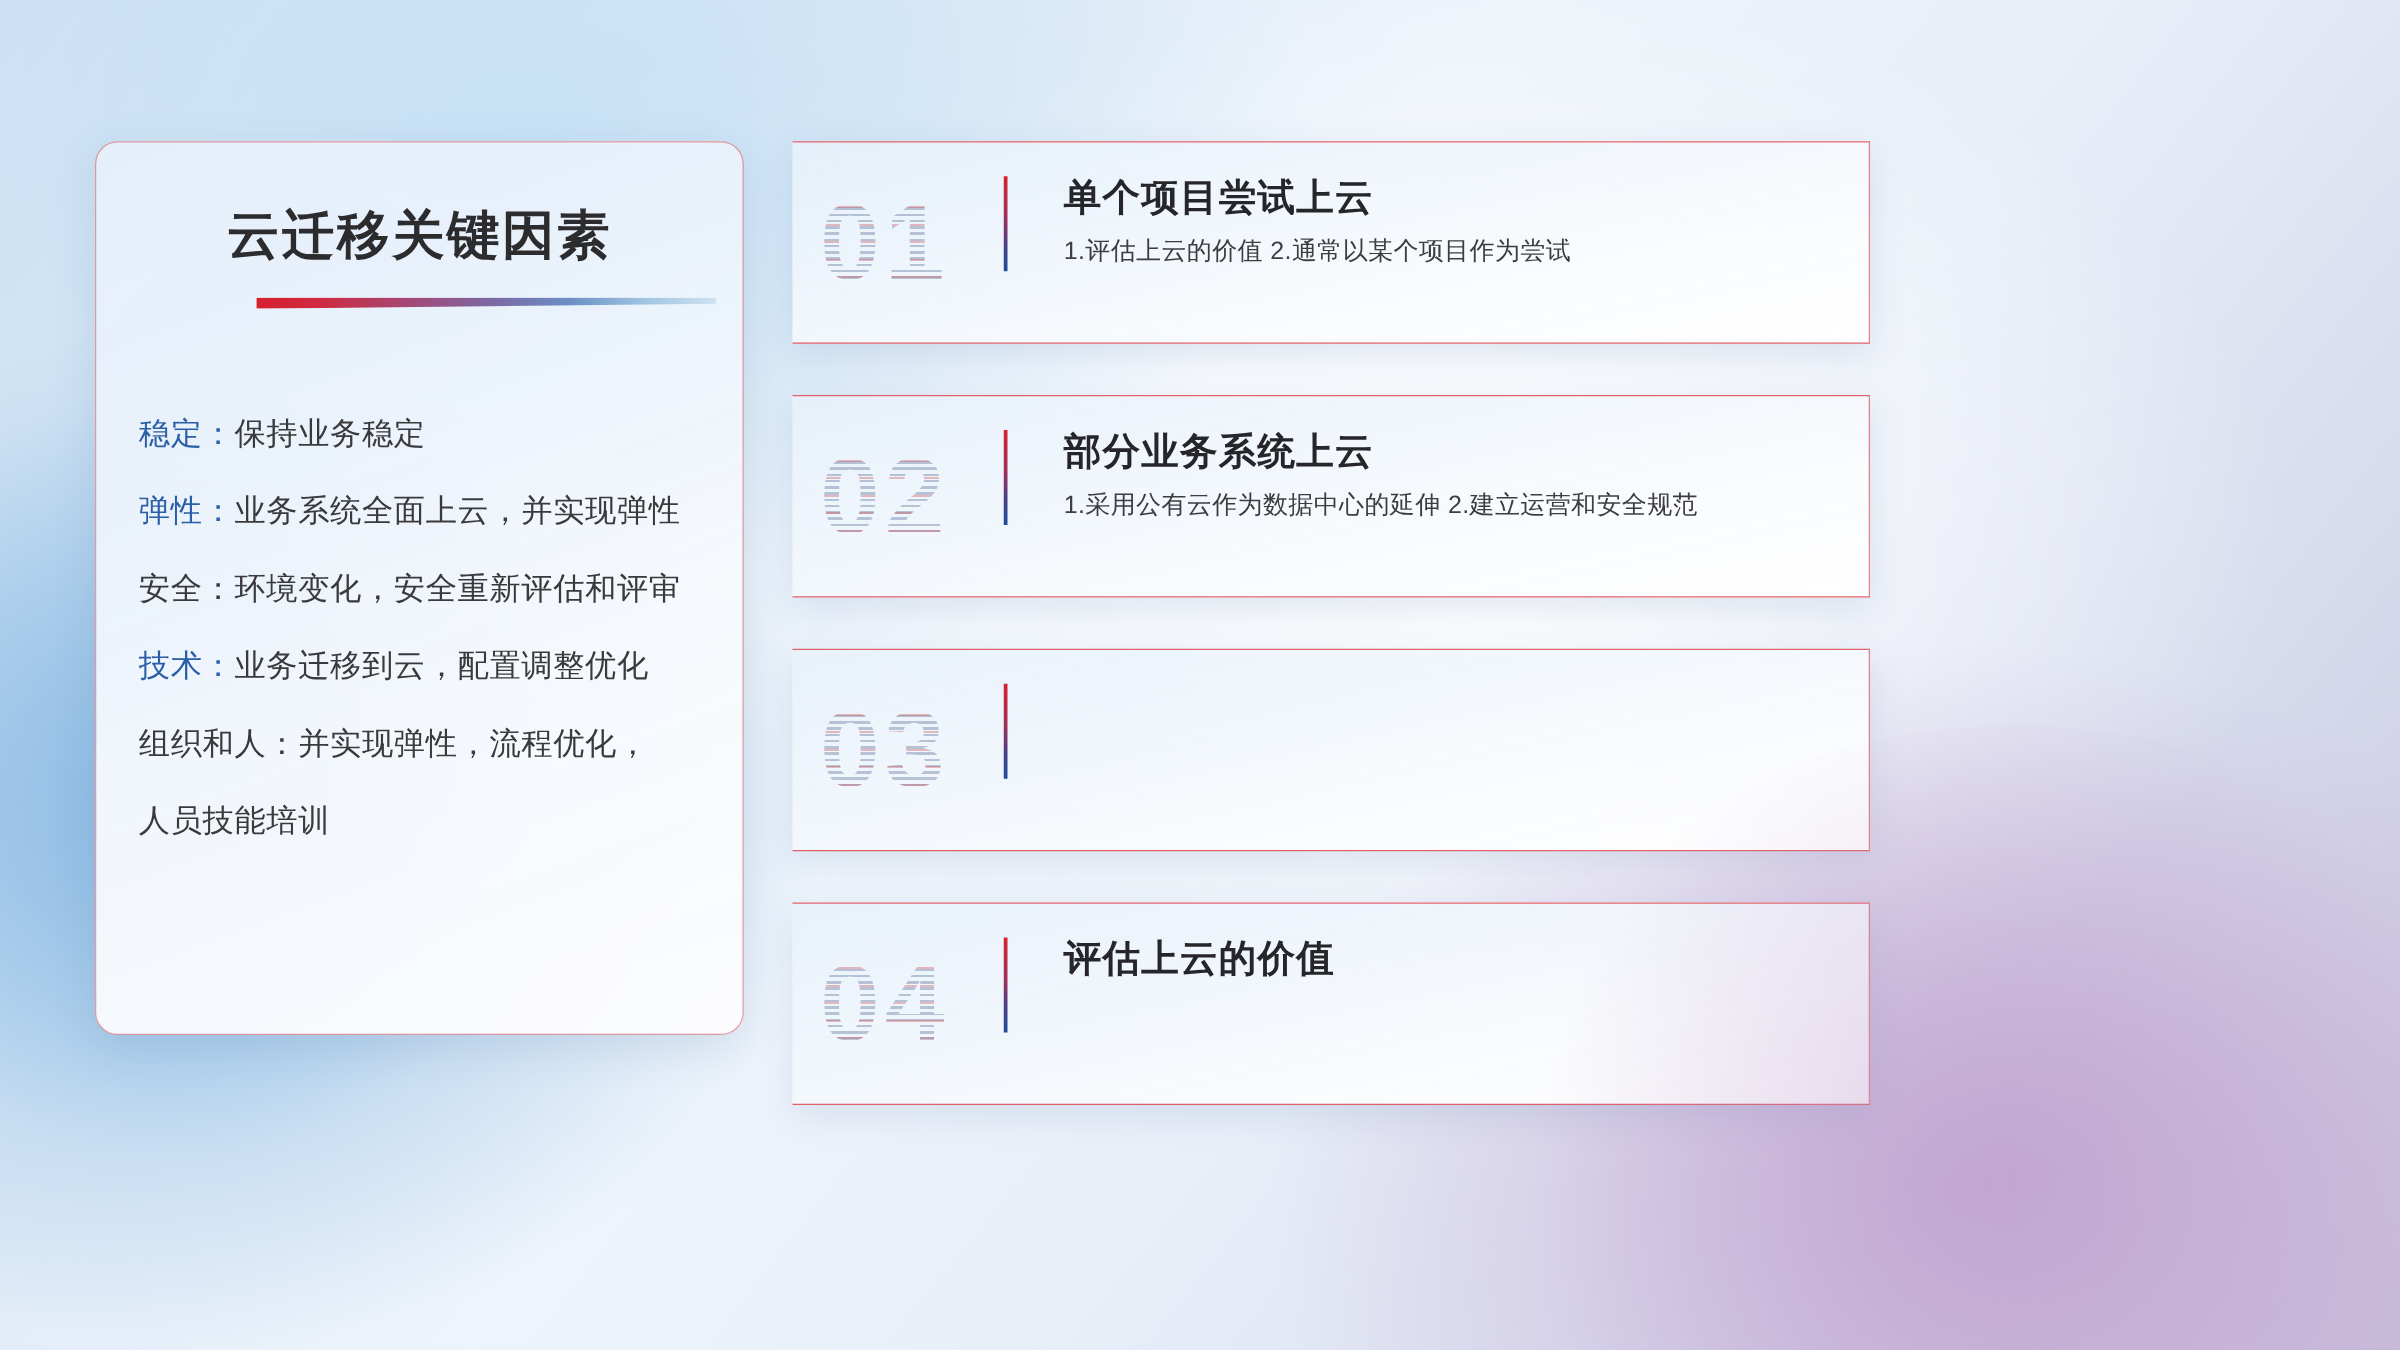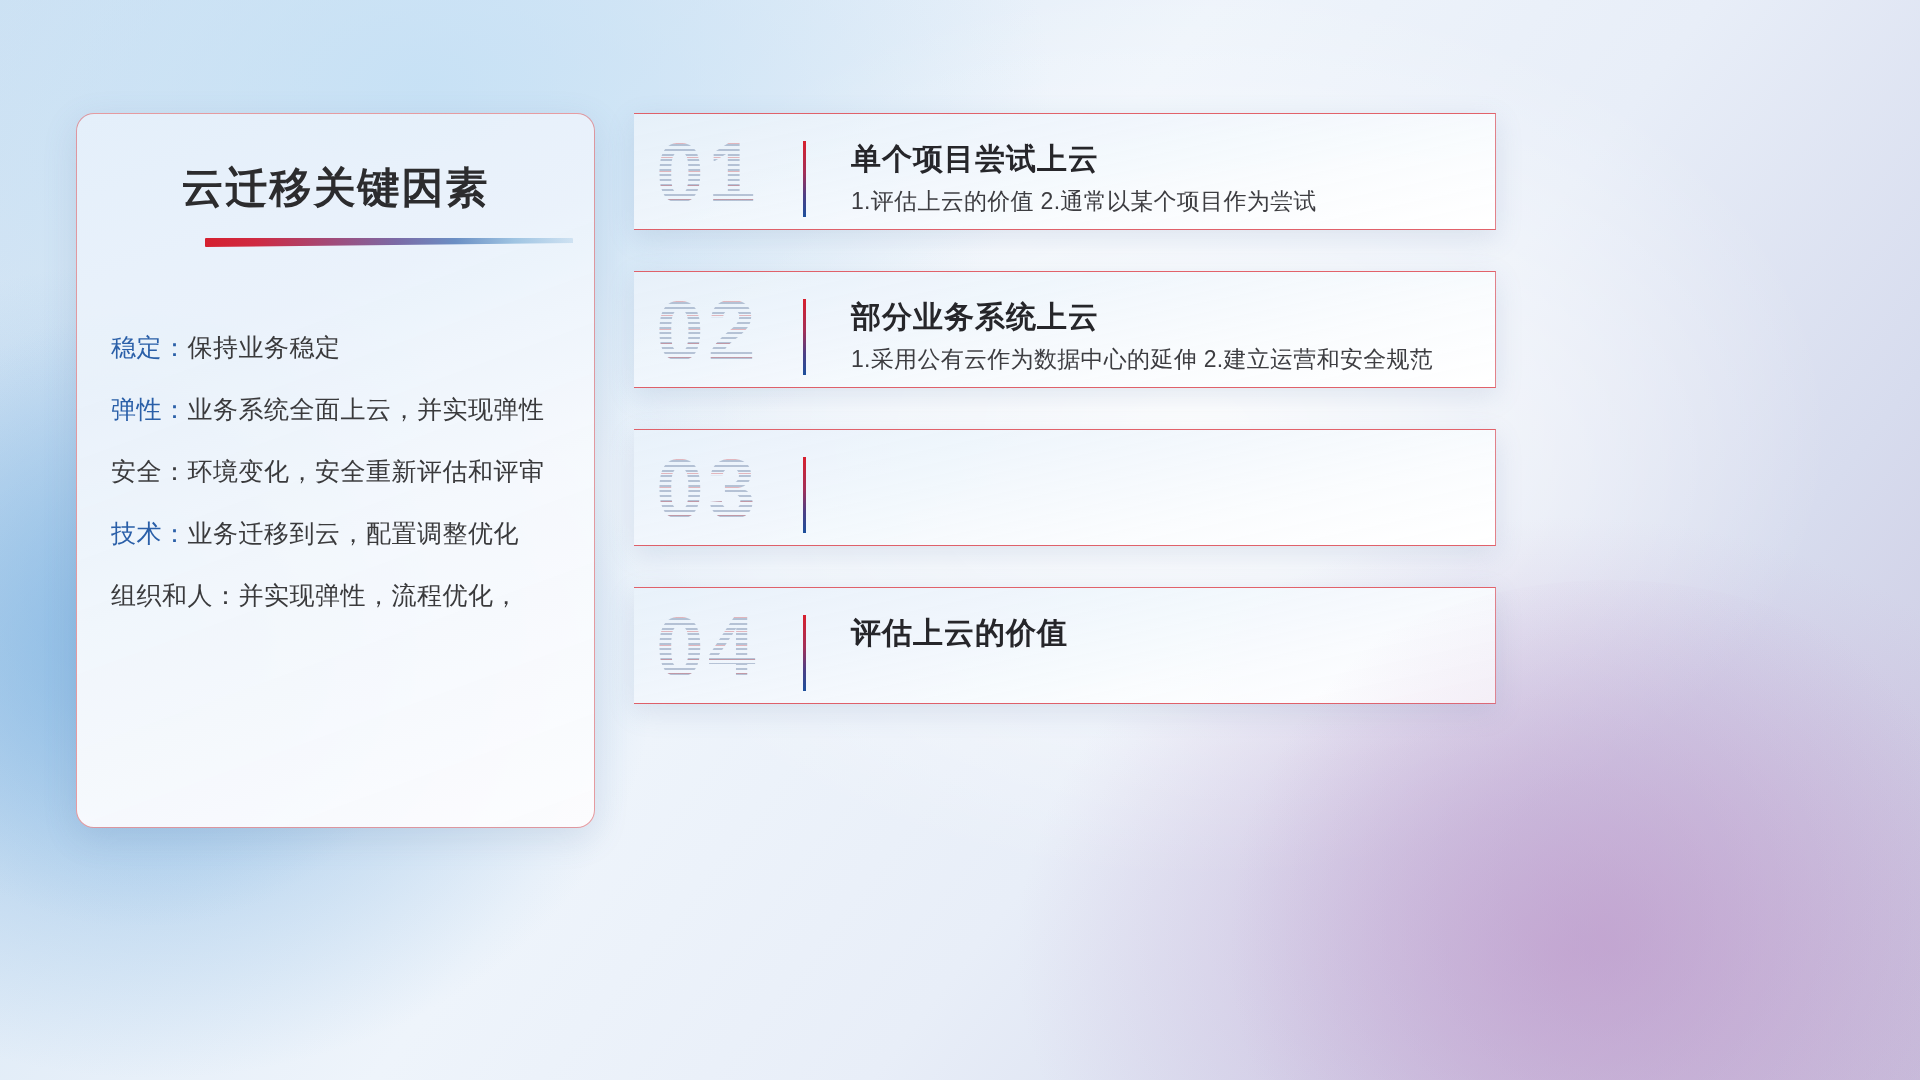--- a/index.html
+++ b/index.html
@@ -85,21 +85,21 @@
   .factor-text { color: #3a3a3c; }
 
   
   .cards {
     position: absolute;
     left: 634px; top: 113px;
     width: 862px;
   }
   .step-card {
     position: relative;
-    width: 862px; height: 117px;
+    width: 862px; height: 162px;
     margin-bottom: 41px;
     background: linear-gradient(168deg,
         rgba(232,241,250,0.90) 0%,
         rgba(240,246,252,0.93) 35%,
         rgba(250,252,254,0.97) 70%,
         rgba(255,255,255,0.99) 100%);
     border-top: 1.7px solid rgba(220,60,70,0.80);
     border-bottom: 1.7px solid rgba(220,60,70,0.80);
     border-right: 1.7px solid rgba(220,60,70,0.62);
     box-shadow: 0 8px 26px rgba(95,125,165,0.16);
@@ -162,21 +162,21 @@
   .card-title {
     font-size: 30px;
     font-weight: 700;
     color: #26262a;
     letter-spacing: 1px;
     line-height: 42px;
     white-space: nowrap;
   }
   .card-desc {
     margin-top: 7px;
-    font-size: 23px;
+    font-size: 20px;
     color: #3d3d41;
     letter-spacing: 0.3px;
     line-height: 28px;
     white-space: nowrap;
   }
 </style>
 </head>
 <body>
 
 <div id="slide">
@@ -199,20 +199,23 @@
       </div>
 
       <div class="factor-line">
         <span class="factor-label accent">技术：</span><span class="factor-text">业务迁移到云，配置调整优化</span>
       </div>
 
       <div class="factor-line">
         <span class="factor-label plain">组织和人：</span><span class="factor-text">并实现弹性，流程优化，</span>
       </div>
 
+      <div class="factor-line">
+        <span class="factor-label plain"></span><span class="factor-text">人员技能培训</span>
+      </div>
 
     </div>
   </div>
 
   <div class="cards">
 
     <div class="step-card">
       <div class="step-num">01</div>
       <div class="step-num-tint">01</div>
       <div class="accent-bar"></div>

